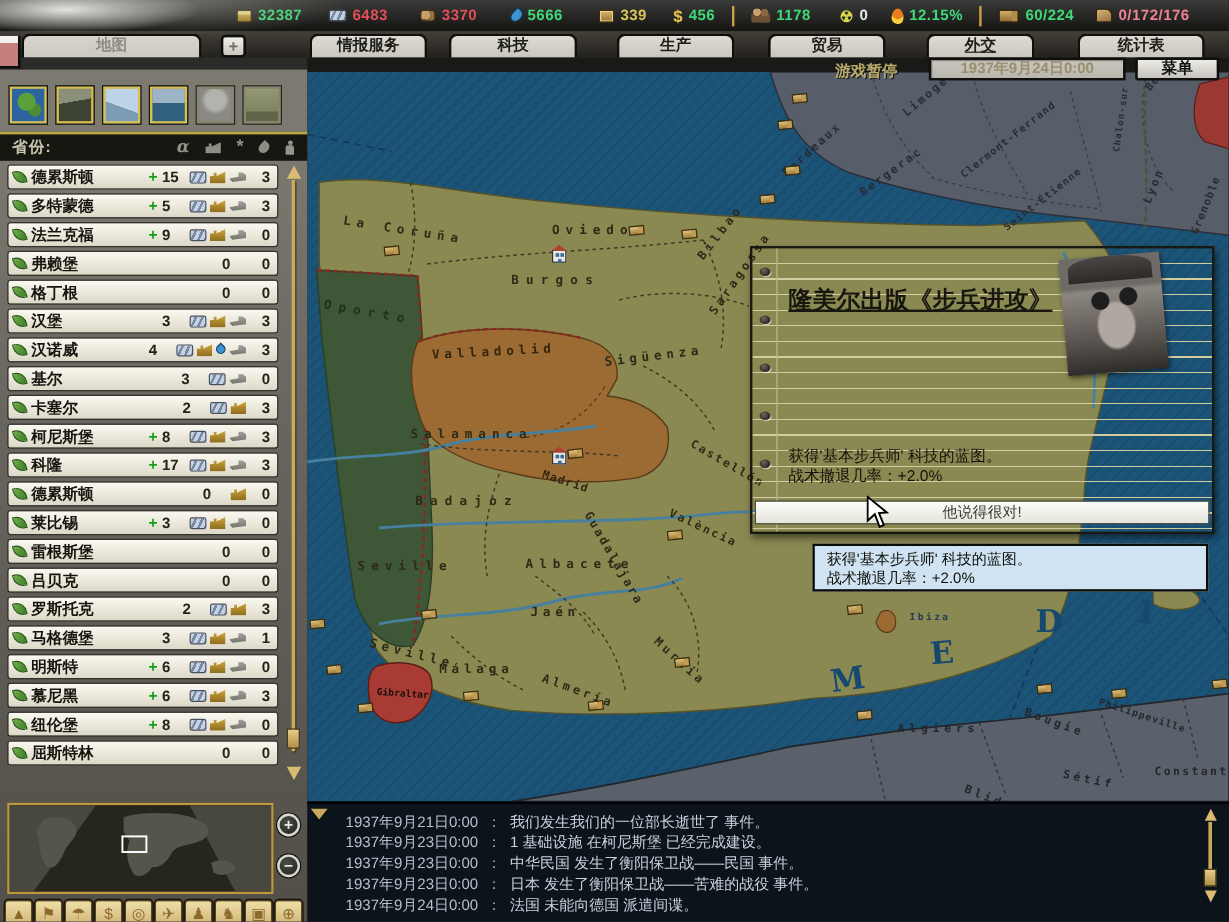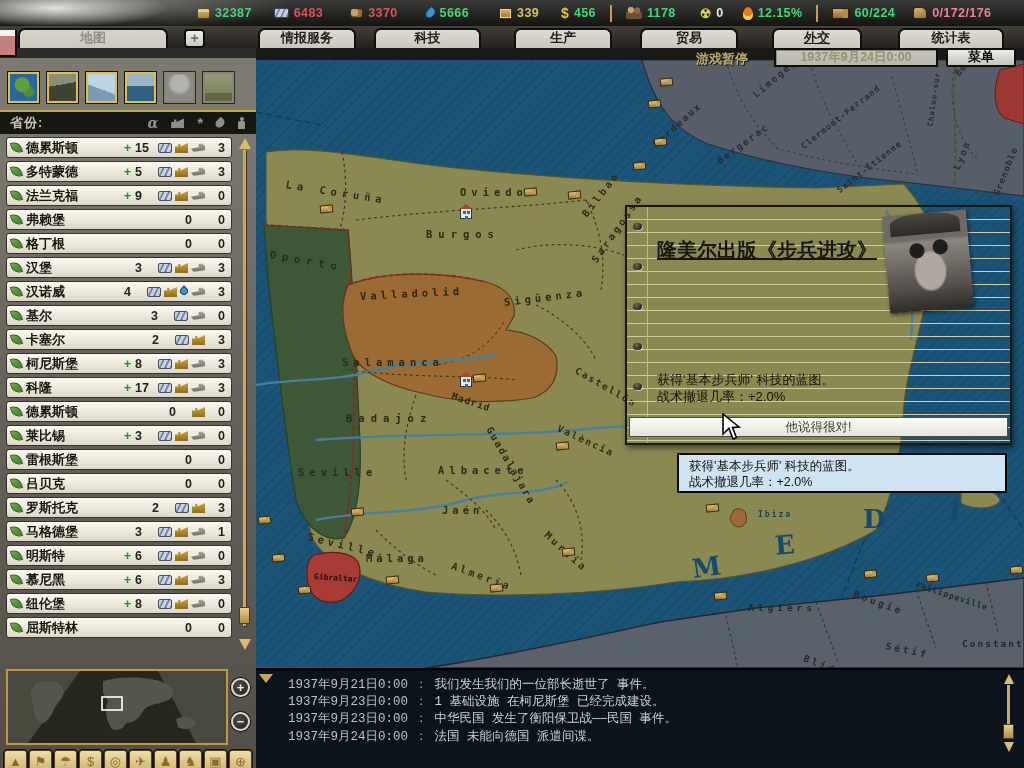--- a/index.html
+++ b/index.html
@@ -174,21 +174,21 @@
   
   #tooltip { position:absolute; left:677px; top:453px; width:330px; height:40px; z-index:30;
     background:#cfe3f2; border:2px solid #0a0a08; padding:3px 10px;
     font-size:12.5px; line-height:16px; color:#0e0e08; }
 
   
   #cursor { position:absolute; left:722px; top:413px; z-index:40; pointer-events:none; }
 
   
   #log { position:absolute; left:256px; top:668px; width:768px; height:100px;
-    background:#0d131b; border-top:2px solid #000; z-index:3;font-family:Liberation Mono, monospace; }
+    background:#0d131b; border-top:2px solid #000; z-index:3; }
   #logtri { position:absolute; left:3px; top:4px; width:0; height:0;
     border-left:7px solid transparent; border-right:7px solid transparent;
     border-top:9px solid #c9a85c; cursor:pointer; }
   #loglist { position:absolute; left:32px; top:7px; font-size:12.5px; line-height:17.2px; }
   .logrow { white-space:nowrap; color:#c6d3dc; }
   .logtime { color:#b4c2cc; }
   .logsep { margin:0 7px; color:#9fb0bc; }
   #logscroll { position:absolute; right:8px; top:4px; width:14px; height:84px; }
   #logscroll .larrow-up { position:absolute; left:2px; top:0; width:0; height:0;
     border-left:5px solid transparent; border-right:5px solid transparent; border-bottom:10px solid #d9bc72;}
@@ -703,20 +703,21 @@
   <svg id="cursor" width="22" height="28" viewBox="0 0 22 28">
     <polygon points="1,1 1,21 7,15.5 11,26 14.5,24.5 10.5,14.5 17,14" fill="#ffffff" stroke="#000000" stroke-width="1.6"></polygon>
   </svg>
 
   <div id="log">
     <div id="logtri"></div>
     <div id="loglist">
         <div class="logrow"><span class="logtime">1937年9月21日0:00</span><span class="logsep">：</span><span class="logmsg">我们发生我们的一位部长逝世了 事件。</span></div>
         <div class="logrow"><span class="logtime">1937年9月23日0:00</span><span class="logsep">：</span><span class="logmsg">1 基础设施 在柯尼斯堡 已经完成建设。</span></div>
         <div class="logrow"><span class="logtime">1937年9月23日0:00</span><span class="logsep">：</span><span class="logmsg">中华民国 发生了衡阳保卫战——民国 事件。</span></div>
+        <div class="logrow"><span class="logtime">1937年9月23日0:00</span><span class="logsep">：</span><span class="logmsg">日本 发生了衡阳保卫战——苦难的战役 事件。</span></div>
         <div class="logrow"><span class="logtime">1937年9月24日0:00</span><span class="logsep">：</span><span class="logmsg">法国 未能向德国 派遣间谍。</span></div>
       </div>
     <div id="logscroll">
       <div class="larrow-up"></div>
       <div class="ltrack"></div>
       <div class="lthumb"></div>
       <div class="larrow-dn"></div>
     </div>
   </div>
 

